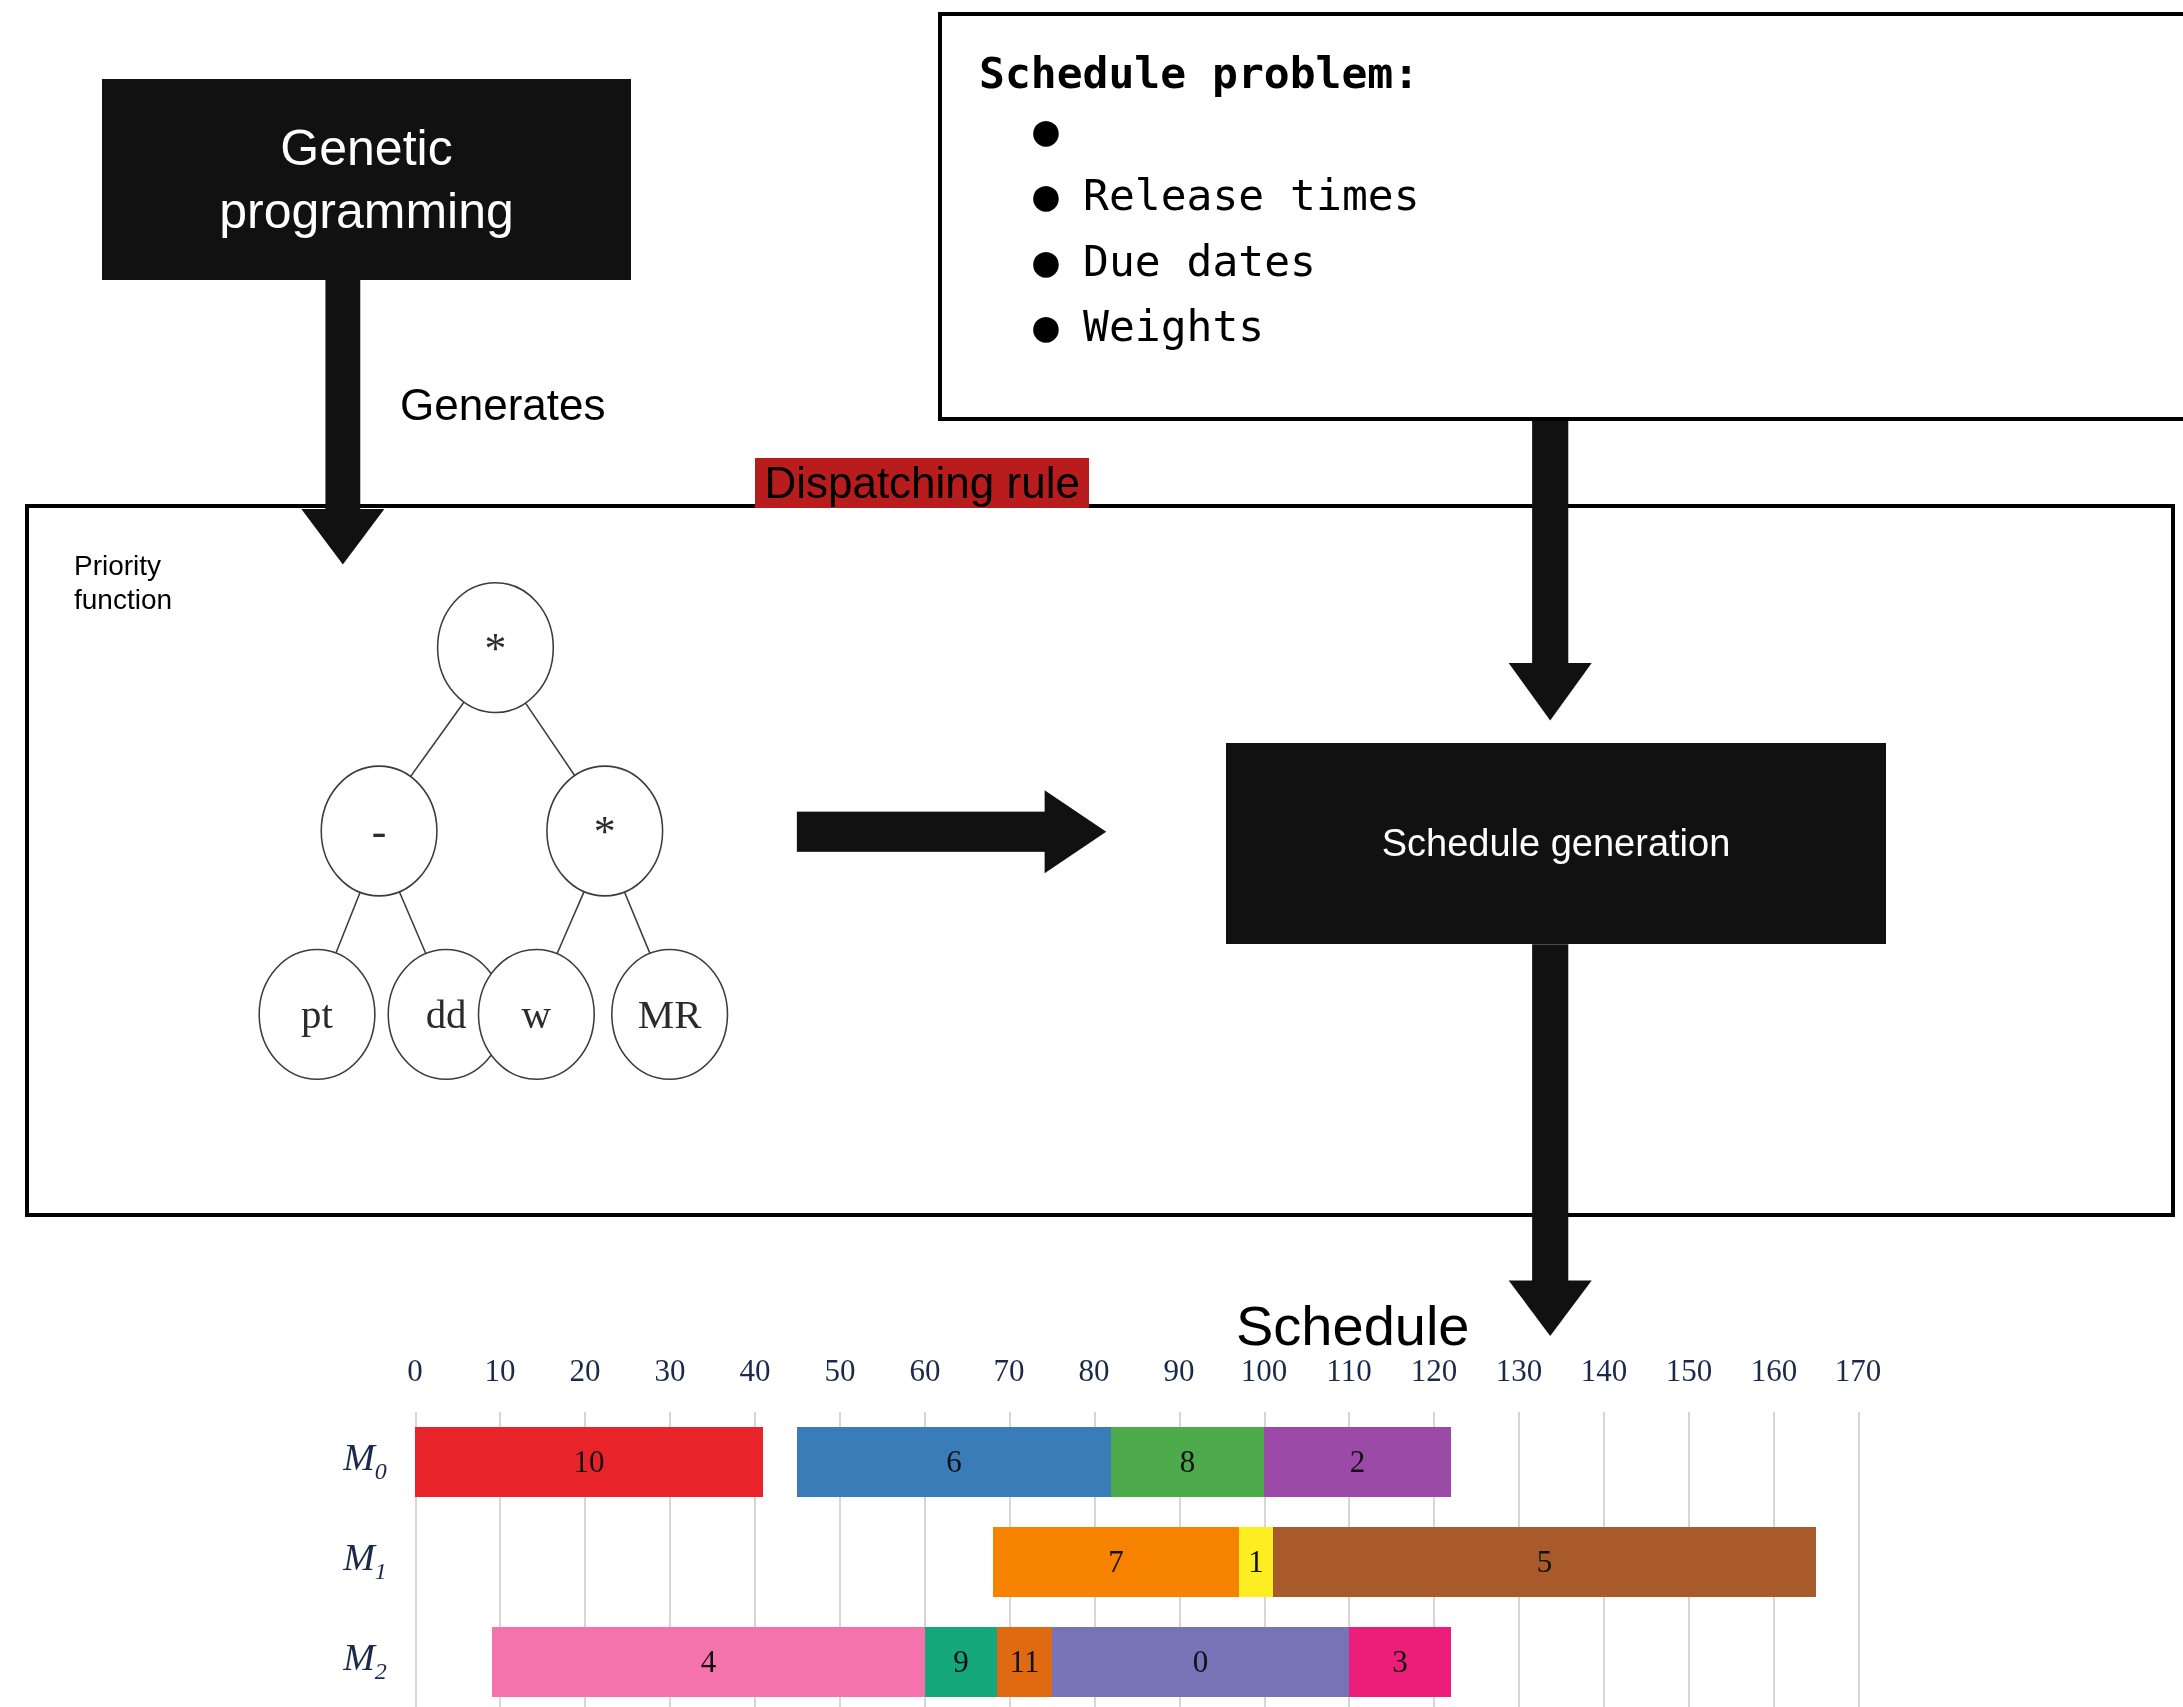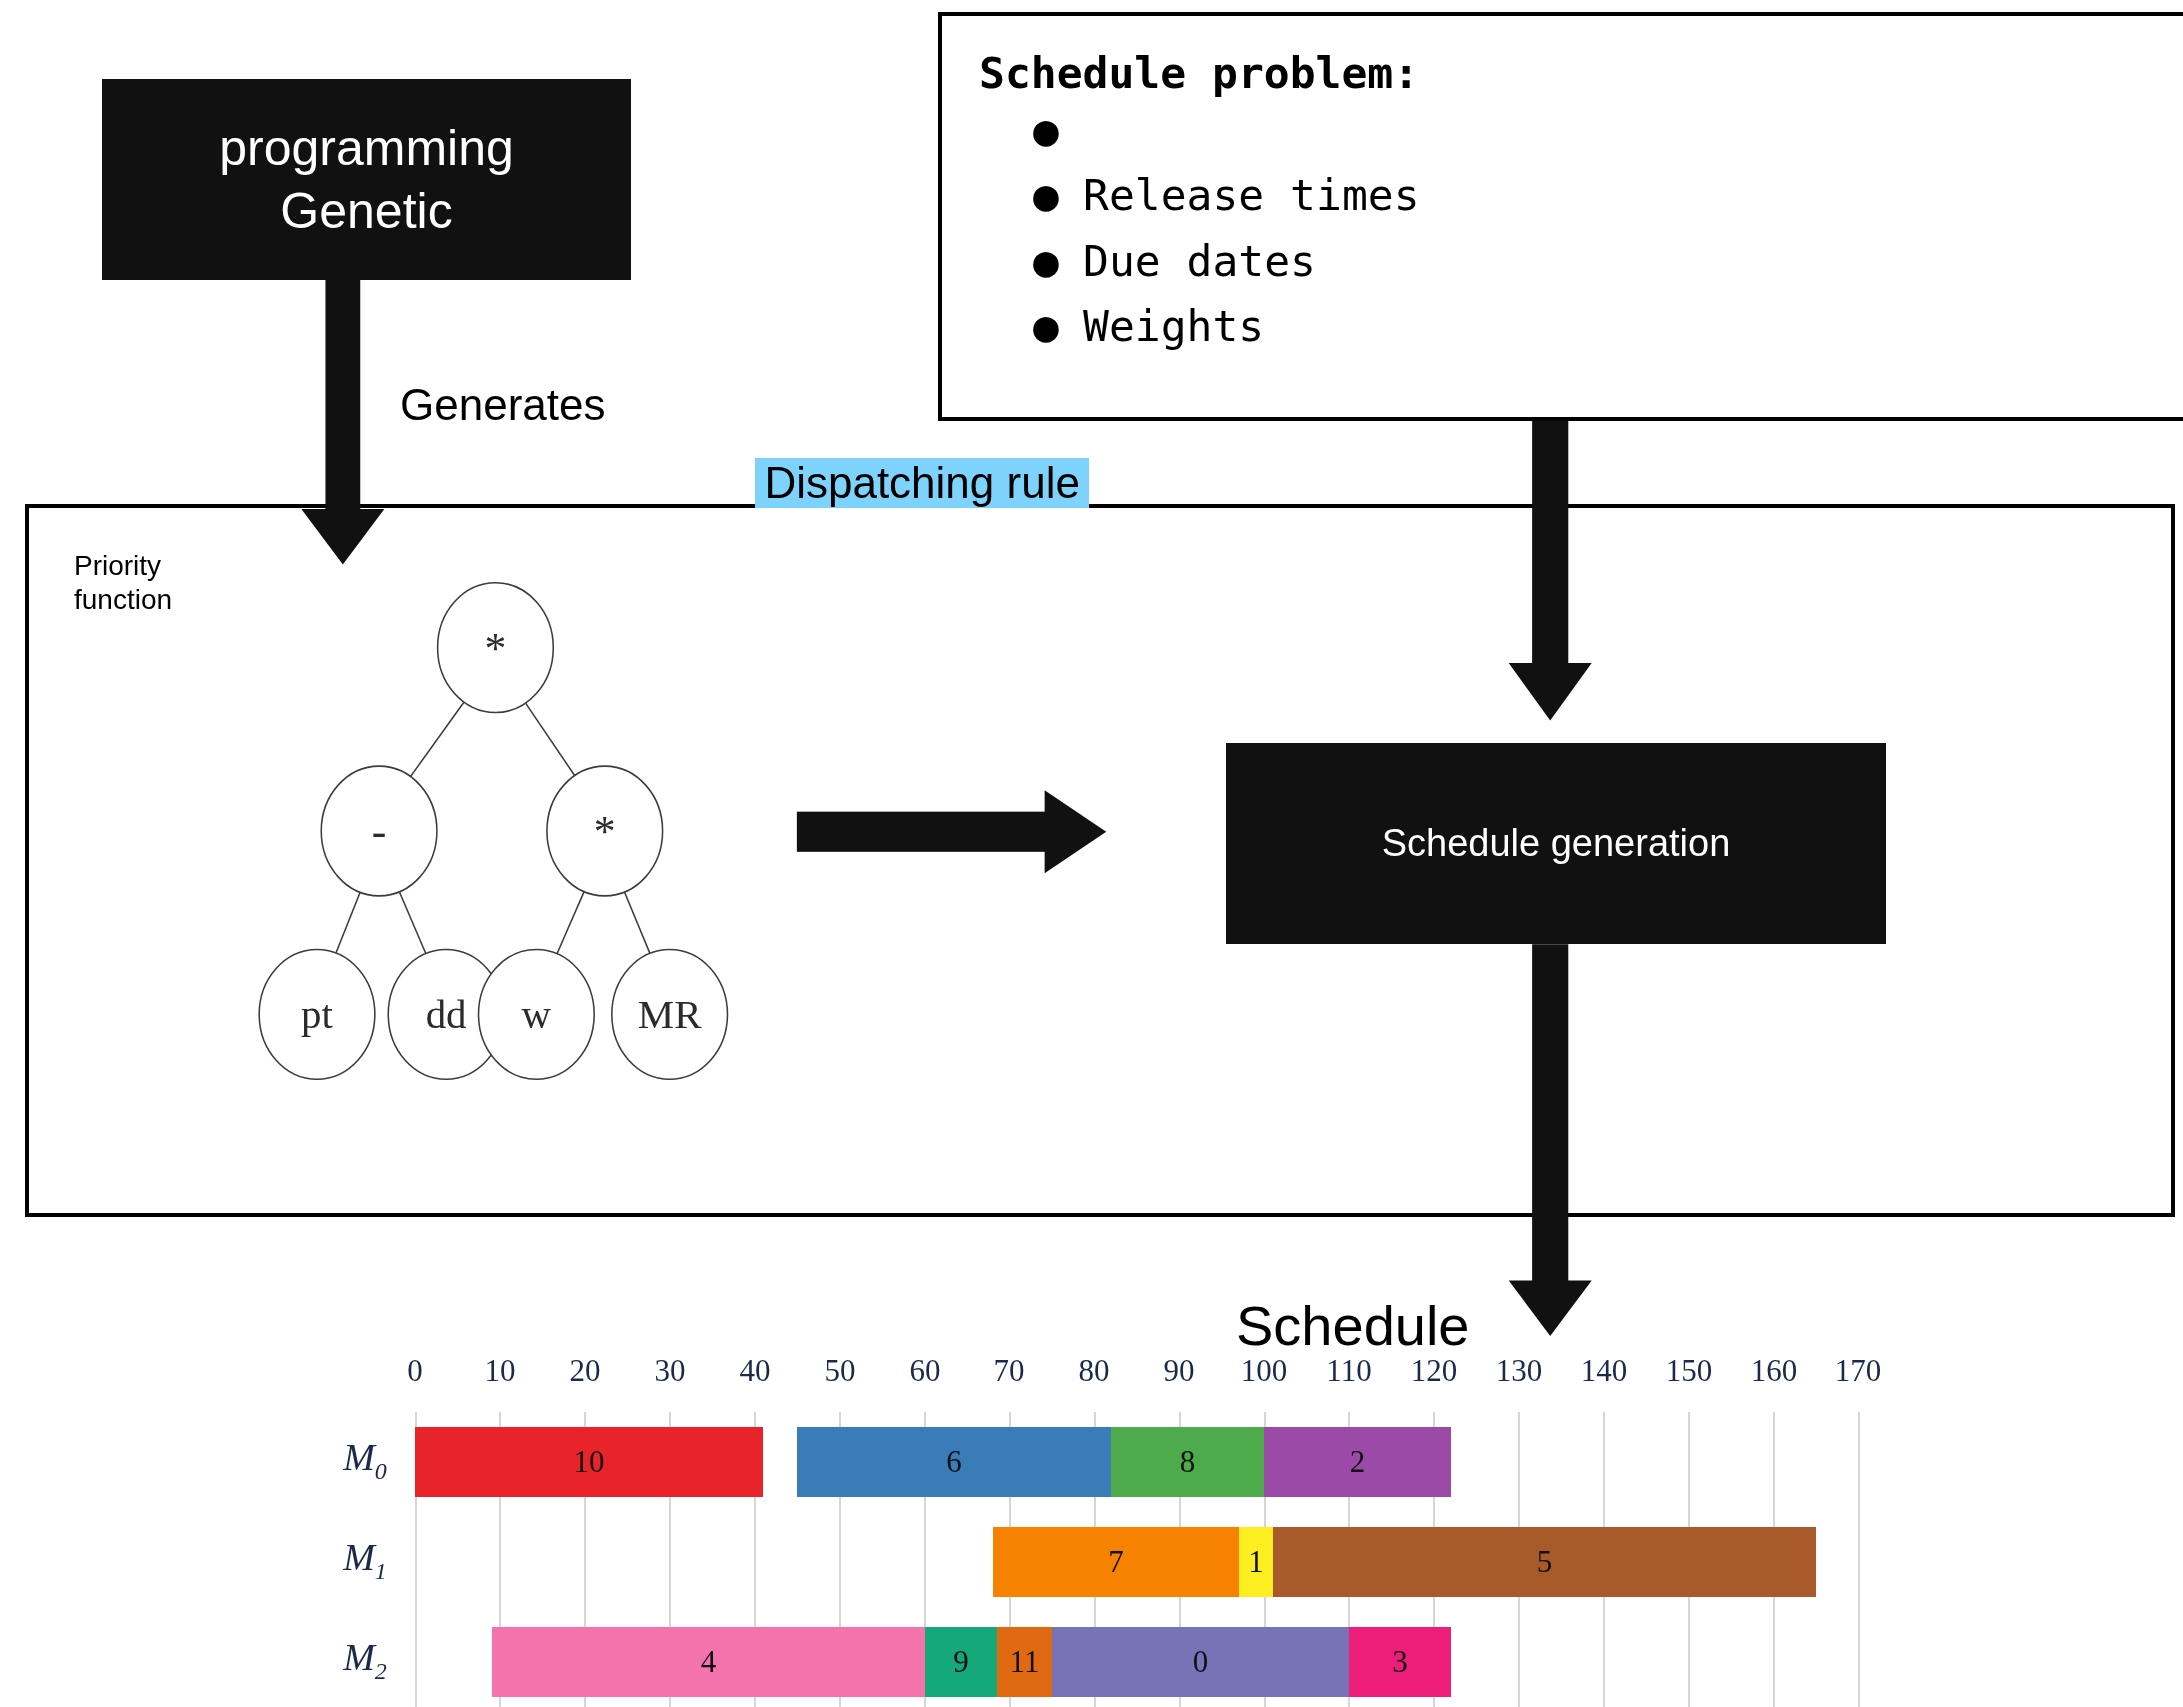--- a/index.html
+++ b/index.html
@@ -65,22 +65,22 @@
     position:absolute;top:14.7px;height:70px;display:flex;align-items:center;
     justify-content:center;
     font-family:"Liberation Serif",serif;font-size:31px;color:#111;
   }
 </style>
 </head>
 <body>
 
 <div class="abs blackbox" id="gp-box">
   <span>
+      <div>Genetic</div>
       <div>programming</div>
-      <div>Genetic</div>
     </span>
 </div>
 
 <div class="abs outlinebox" id="problem-box">
   <div class="mono" id="problem-title">Schedule problem:</div>
   <ul class="mono" id="problem-list">
     <li>
       <span class="bul">●</span>
     </li>
     <li>
@@ -93,21 +93,21 @@
     </li>
     <li>
       <span class="bul">●</span>
       <span>Weights</span>
     </li>
   </ul>
 </div>
 
 <div class="abs outlinebox" id="dispatch-box"></div>
 
-<div class="abs plain" id="dispatch-label" style="background:#7dd3fc;padding:0 9.4px;">Dispatching rule</div>
+<div class="abs plain" id="dispatch-label" style="background:#b91c1c;padding:0 9.4px;">Dispatching rule</div>
 
 <div class="abs plain" id="generates-label">Generates</div>
 
 <div class="abs plain" id="priority-label">
     <div>Priority</div>
     <div>function</div>
   </div>
 
 <div class="abs blackbox" id="sgs-box">
   <span>

